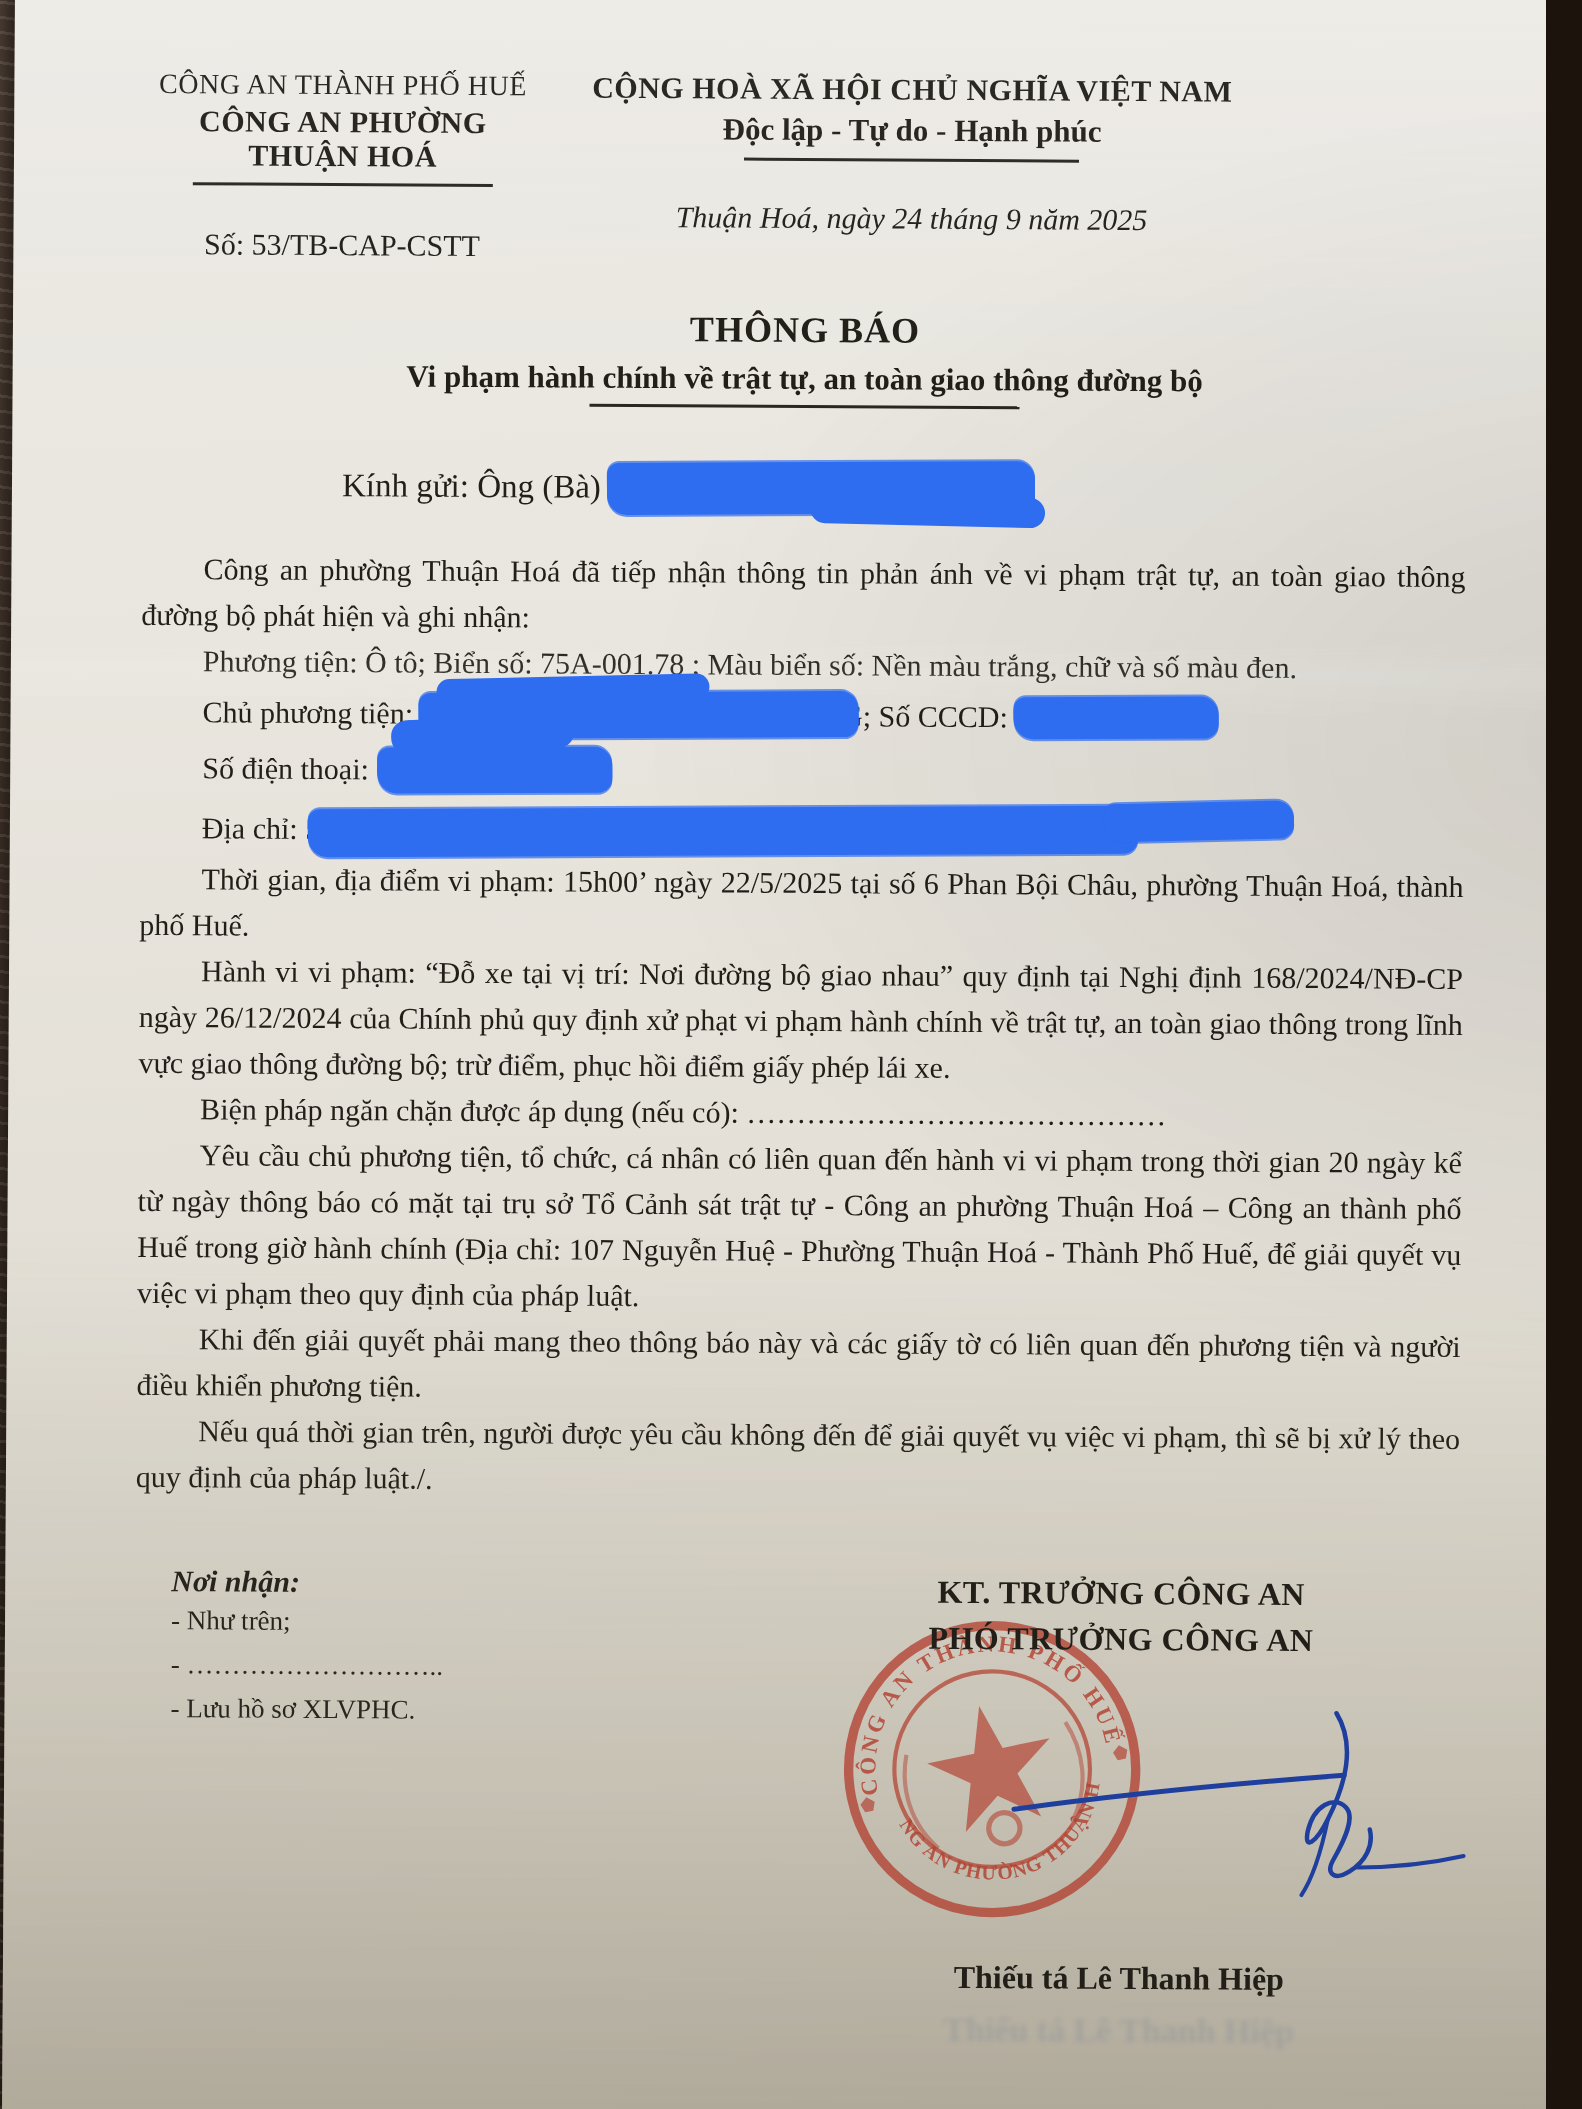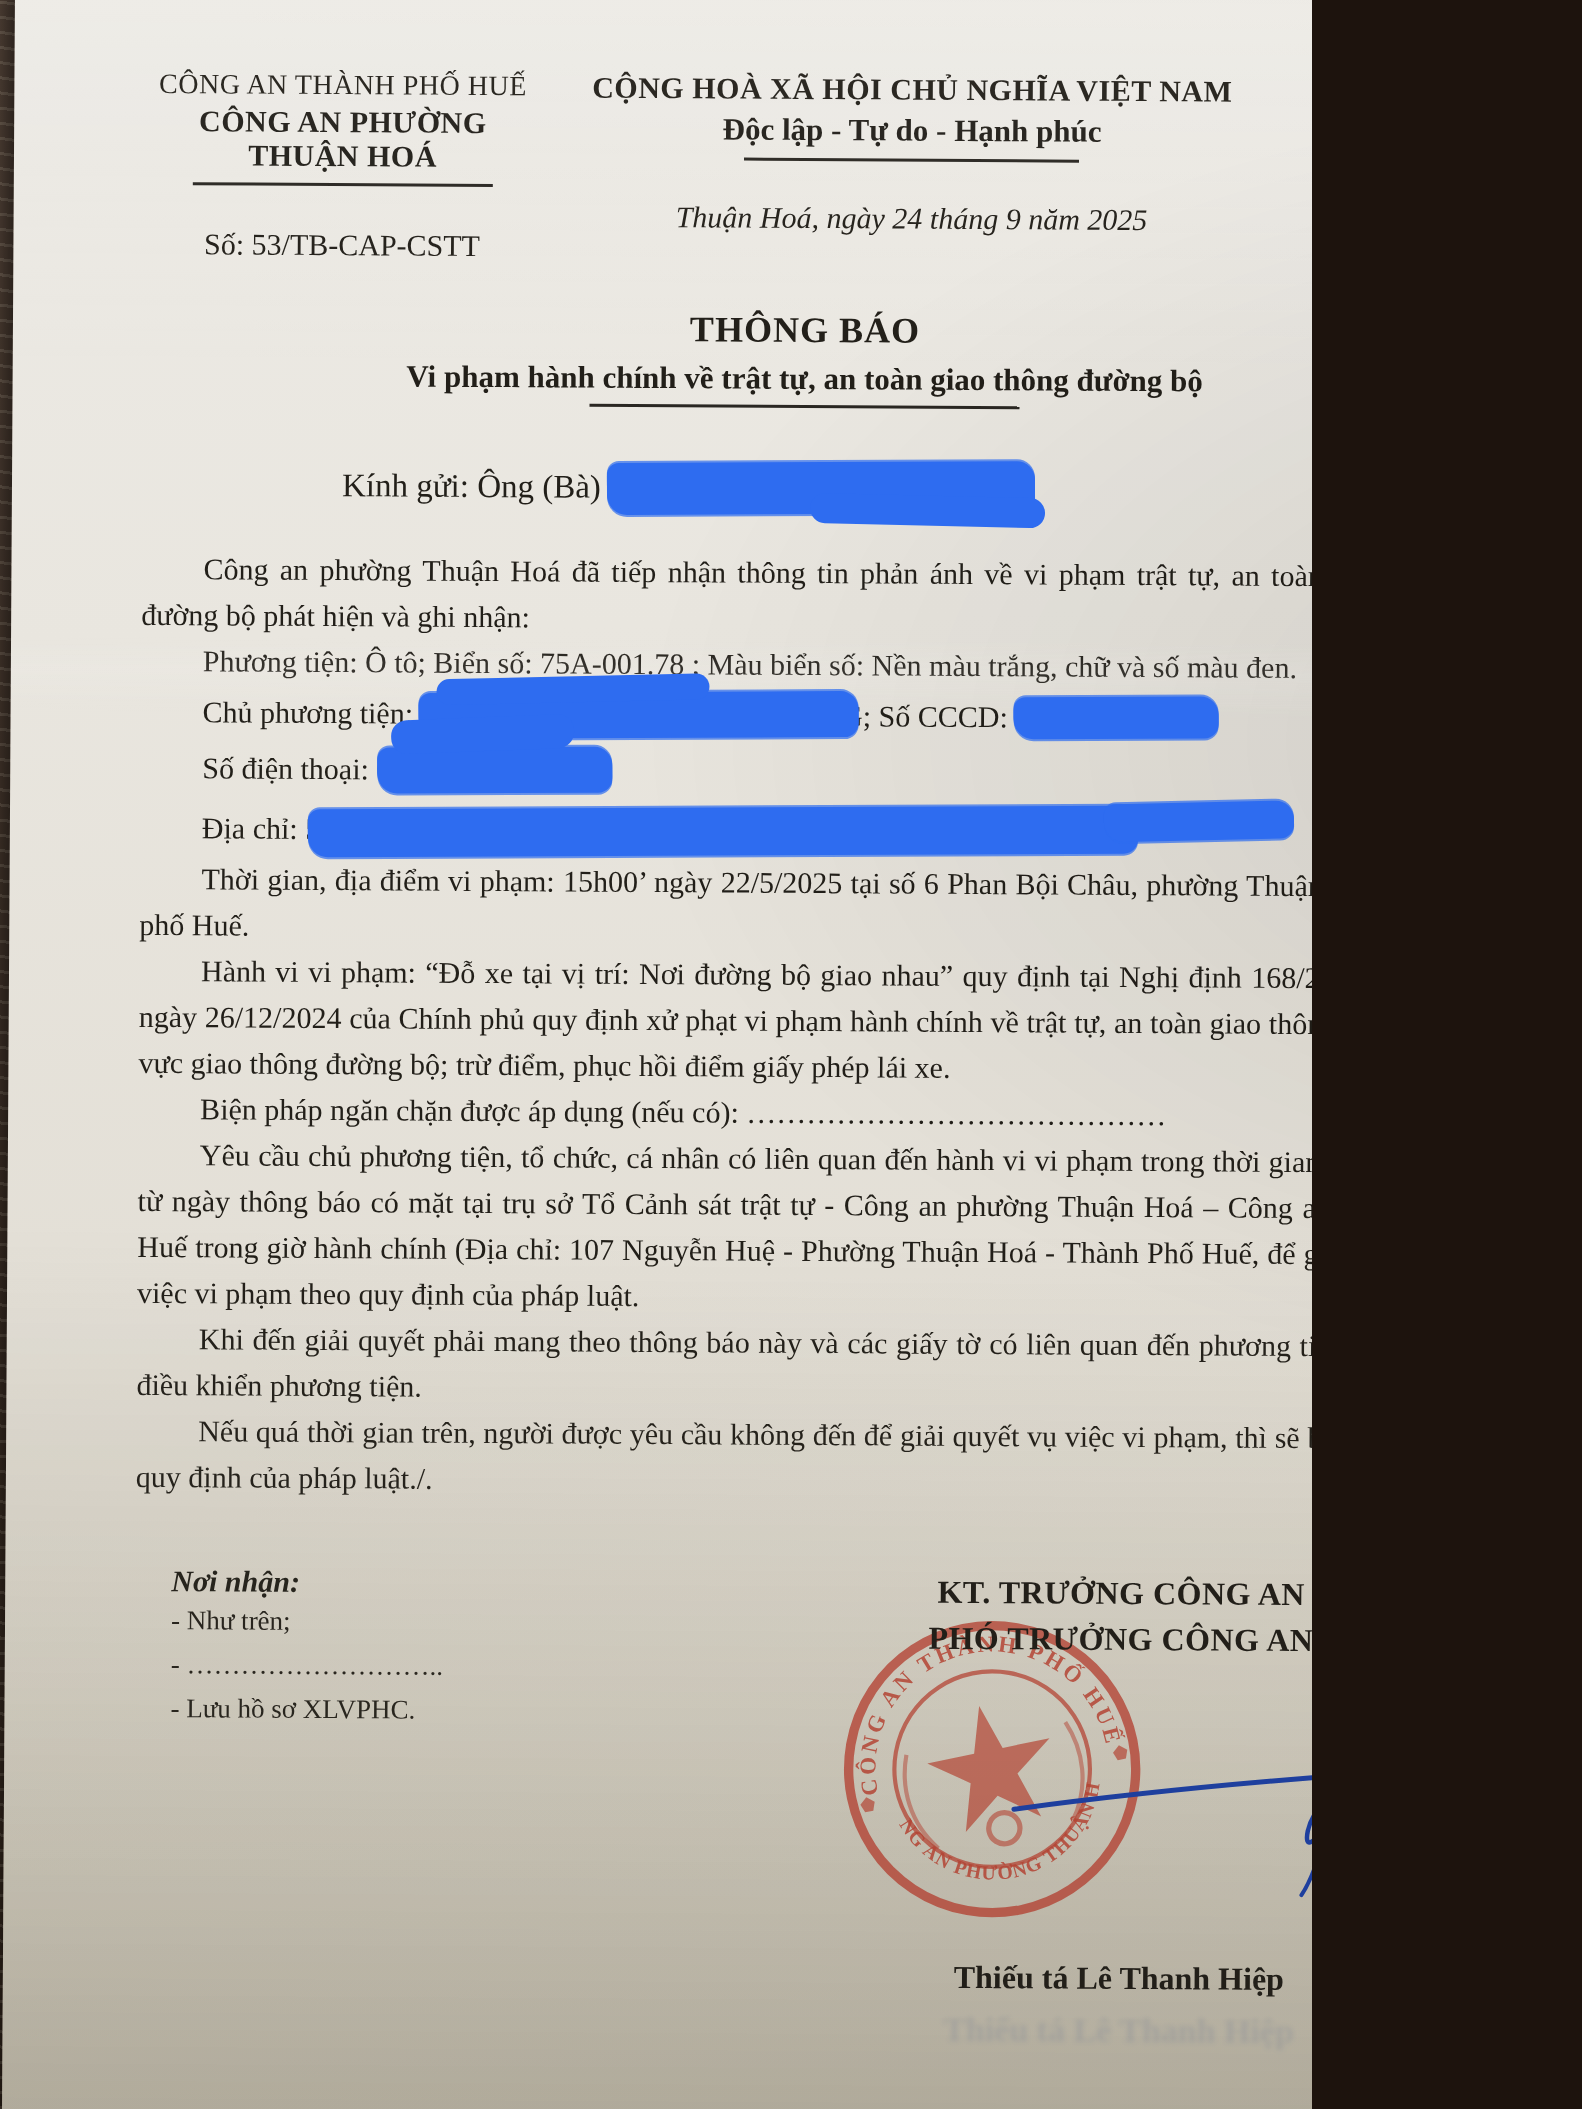--- a/index.html
+++ b/index.html
@@ -1,17 +1,17 @@
 <!DOCTYPE html>
 <html><head>
 <meta charset="utf-8">
 <style>
   html,body{margin:0;padding:0;}
   body{width:1582px;height:2109px;overflow:hidden;background:#1d130d;}
-  .stage{position:relative;width:1312px;height:2109px;overflow:hidden;
+  .stage{position:relative;width:1546px;height:2109px;overflow:hidden;
          background:linear-gradient(105deg,#55453a 0%,#33251b 35%,#1c120c 100%);text-decoration:underline;}
   .stage::before{content:"";position:absolute;left:0;top:0;width:46px;height:100%;z-index:0;
          background:repeating-linear-gradient(8deg,rgba(205,193,172,.22) 0 3px,rgba(40,28,18,0) 3px 15px);}
   .paper{position:absolute;left:14px;top:-14px;width:1558px;height:2140px;z-index:1;
          transform:rotate(.35deg);transform-origin:30% 8%;border-radius:3px;
          background:linear-gradient(178deg,#edebe6 0%,#e9e6df 30%,#e3dfd6 60%,#d8d3c5 85%,#cdc7b6 100%);
          box-shadow:-10px 6px 22px rgba(0,0,0,.55);}
   .paper::after{content:"";position:absolute;inset:0;pointer-events:none;border-radius:3px;
          background:
            linear-gradient(180deg,rgba(255,255,255,.06) 0%,rgba(255,255,255,0) 18%),

